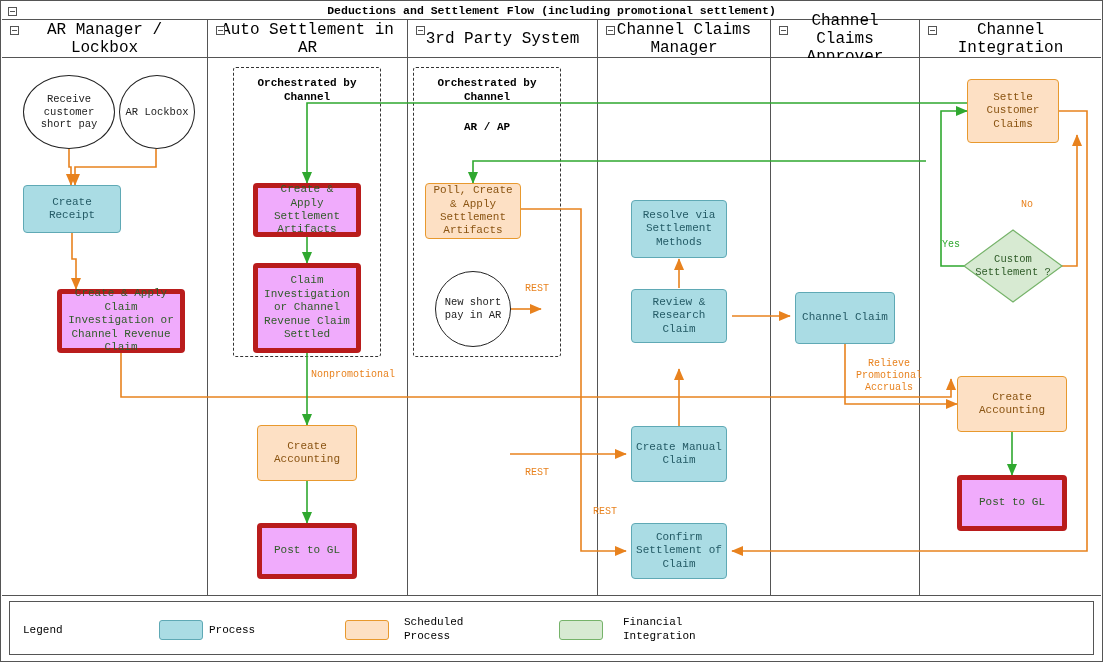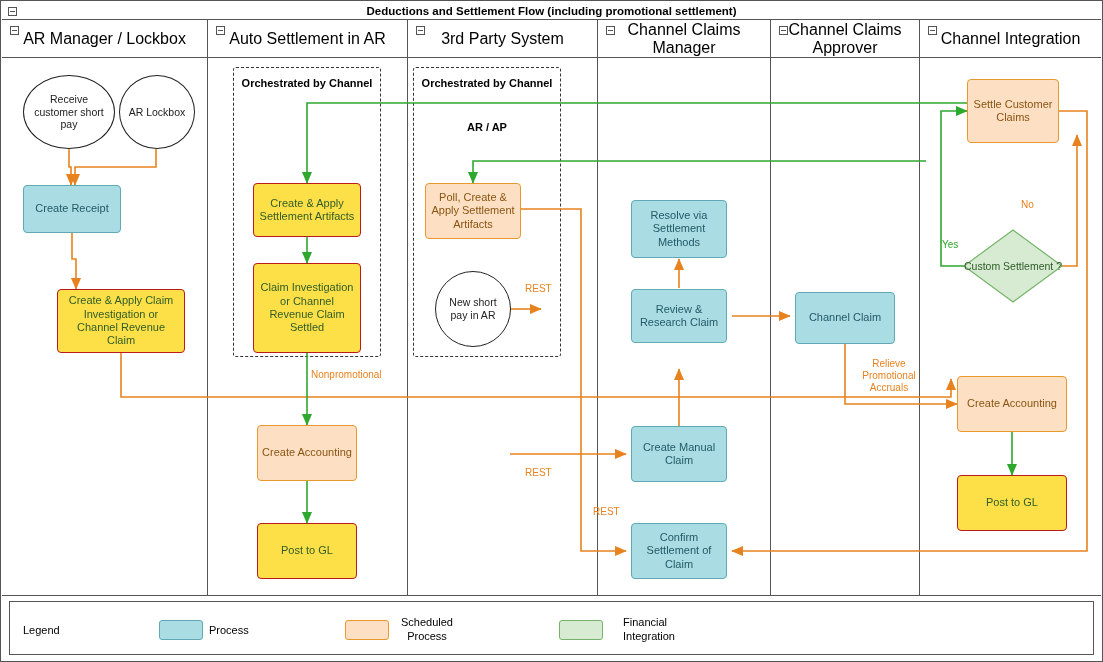--- a/index.html
+++ b/index.html
@@ -11,20 +11,21 @@
     font-family: "Liberation Sans", sans-serif;
   }
   #canvas {
     position: relative;
     width: 1103px;
     height: 662px;
     background: #ffffff;
     border: 1px solid #555555;
     box-sizing: border-box;
     overflow: hidden;
+    font-family: Liberation Mono, monospace;
   }
   
   .title-bar {
     position: absolute;
     left: 1px; top: 1px;
     width: 1099px; height: 18px;
     background: #ffffff;
     border-bottom: 1px solid #555555;
     display: flex;
     align-items: center;
@@ -92,22 +93,22 @@
     background: #aadce4;
     border: 1px solid #5fa9b5;
     color: #245b66;
   }
   .sched {
     background: #fde0c4;
     border: 1px solid #e8992e;
     color: #8a5412;
   }
   .fin {
-    background: #fde047;
-    border: 1px solid #b91c1c;
+    background: #f0abfc;
+    border: 5px solid #b91c1c;
     color: #2f5c28;
   }
   .ellipse {
     border-radius: 50%;
     background: #ffffff;
     border: 1px solid #222222;
     color: #222222;
     font-size: 10.5px;
   }
   .diamond-wrap {
@@ -379,18 +380,18 @@
   <div class="edge-label green" style="left:941px; top:238px; width:30px; text-align:left;">Yes</div>
   <div class="edge-label" style="left:1020px; top:198px; width:30px; text-align:left;">No</div>
 
   <div class="legend"></div>
   <div class="legend-label" style="left:22px; top:623px;">Legend</div>
 
   <div class="legend-swatch" style="left:158px; top:619px; background:#aadce4; border:1px solid #5fa9b5;"></div>
   <div class="legend-label" style="left:208px; top:623px;">Process</div>
 
   <div class="legend-swatch" style="left:344px; top:619px; background:#fde0c4; border:1px solid #e8992e;"></div>
-  <div class="legend-label" style="left:386px; top:615px; width:80px; line-height:1.25;text-align:center;">Scheduled Process</div>
+  <div class="legend-label" style="left:403px; top:615px; width:80px; line-height:1.25;">Scheduled Process</div>
 
   <div class="legend-swatch" style="left:558px; top:619px; background:#d7ead2; border:1px solid #76b36a;"></div>
   <div class="legend-label" style="left:622px; top:615px; width:80px; line-height:1.25;">Financial Integration</div>
 
 </div>
 
 </body></html>

